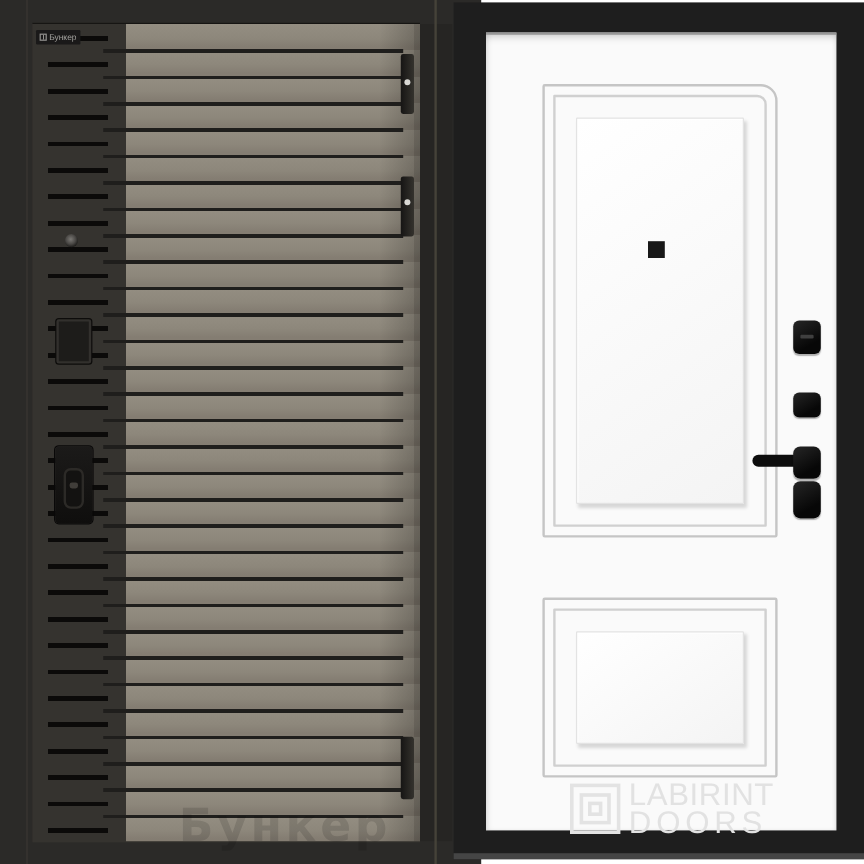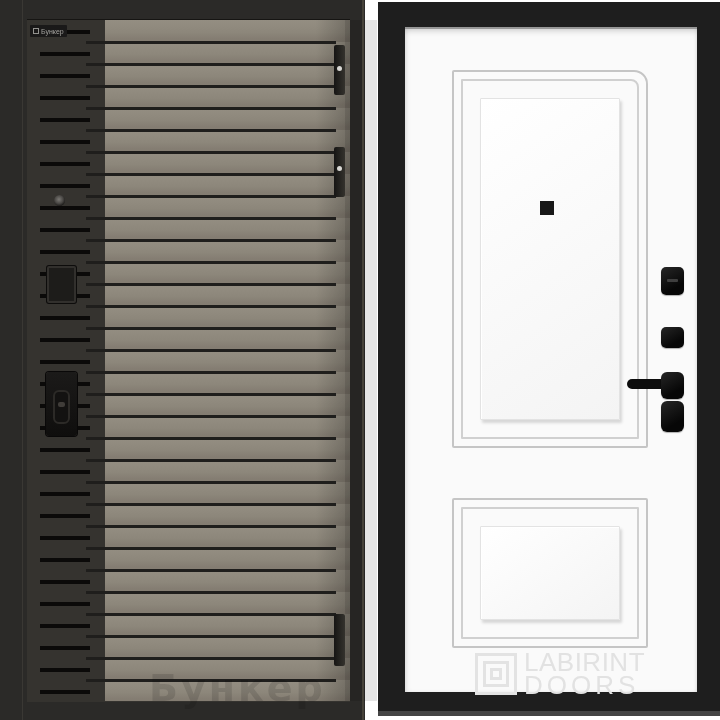--- a/index.html
+++ b/index.html
@@ -1,21 +1,21 @@
 <!DOCTYPE html>
 <html><head>
 <meta charset="utf-8">
 <style>
   html,body{margin:0;padding:0;background:#ffffff;width:720px;height:720px;overflow:hidden;
     font-family:"Liberation Sans","DejaVu Sans",sans-serif;}
   .stage{position:relative;width:720px;height:720px;background:#ffffff;}
   .abs{position:absolute;}
 
   
-  .door-left{left:0;top:0;width:365px;height:720px;background:#2b2a28;}
+  .door-left{left:0;top:0;width:365px;height:720px;background:#2b2a28;padding-left:36px;}
   .ld-edge-l{left:22px;top:0;width:1px;height:720px;background:#3a3834;}
   .ld-edge-r{left:362px;top:0;width:2px;height:720px;background:#454239;}
   .ld-inner{left:27px;top:19px;width:323px;height:682px;background:#35332f;border-top:1px solid #161513;}
   .ld-grey{left:78px;top:0;width:245px;height:681px;
     background:
       linear-gradient(90deg, rgba(0,0,0,0) 86%, rgba(0,0,0,0.22) 100%),
       repeating-linear-gradient(180deg,#948e82 0px,#8d877b 12px,#847d72 19px,#847d72 22px);}
   .ld-grey-margin{left:318px;top:0;width:32px;height:681px;background:rgba(0,0,0,0.10);}
   .ld-lines{left:59px;top:2px;width:250px;height:676px;
     background:repeating-linear-gradient(180deg,transparent 0px,transparent 19px,#1f1e1c 19px,#1f1e1c 22px);}

